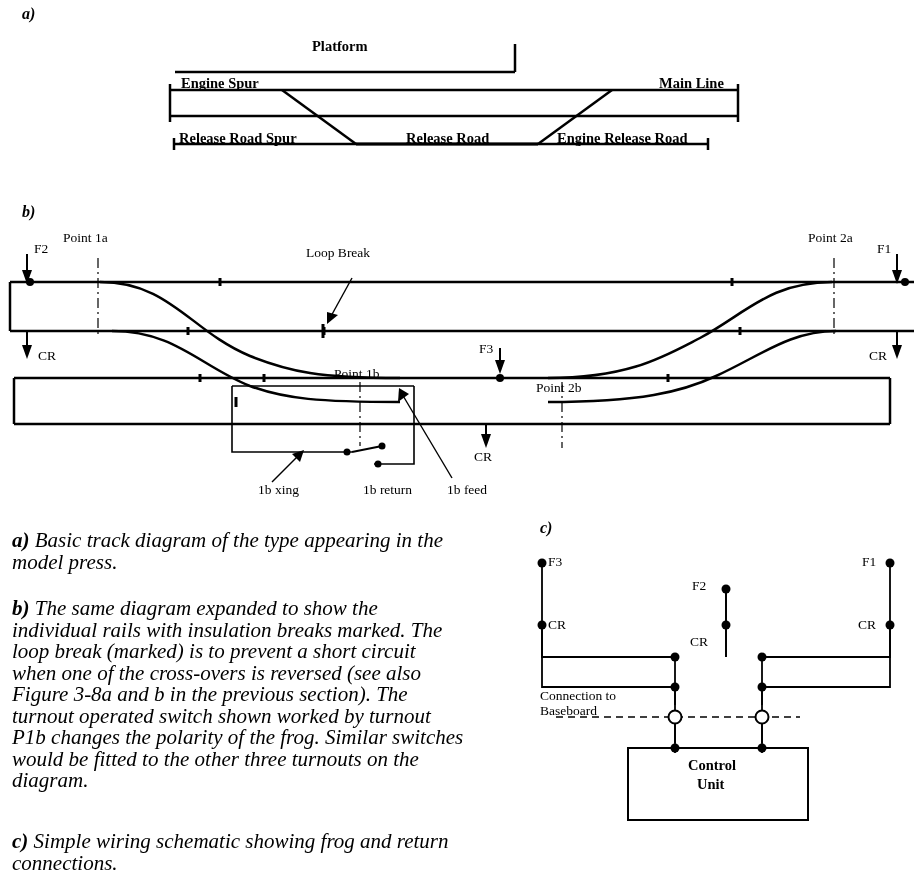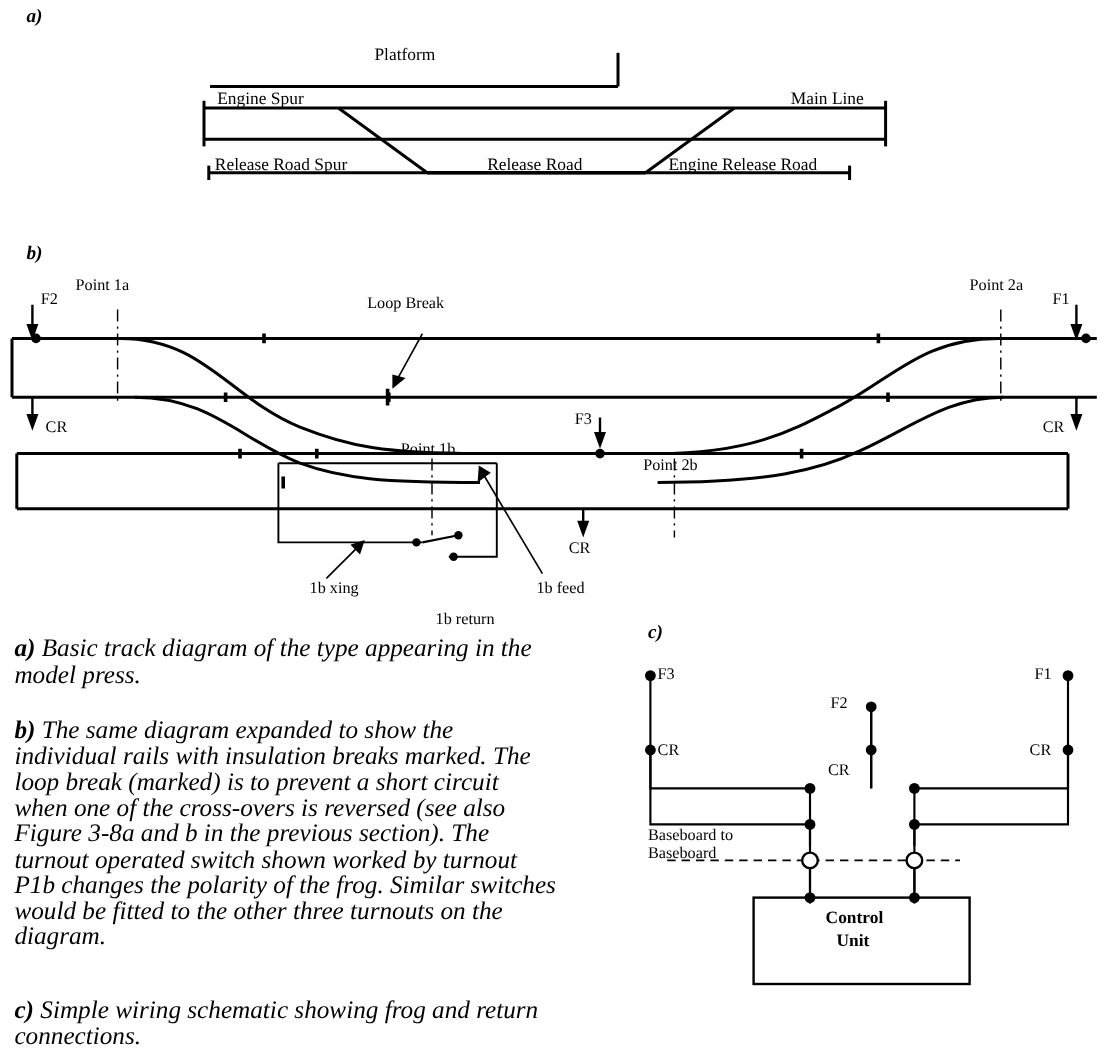--- a/index.html
+++ b/index.html
@@ -26,20 +26,21 @@
     font-family: "Liberation Serif", serif;
     font-style: italic;
     font-weight: bold;
     font-size: 16px;
   }
   .lbl {
     position: absolute;
     font-family: "Liberation Serif", serif;
     font-size: 14.5px;
     white-space: nowrap;
+    font-weight: bold;
   }
   .lbl-sm {
     position: absolute;
     font-family: "Liberation Serif", serif;
     font-size: 13.5px;
     white-space: nowrap;
   }
   .caption {
     position: absolute;
     font-family: "Liberation Serif", serif;
@@ -180,21 +181,21 @@
   <div class="lbl-sm" style="left:63px; top:230px;">Point 1a</div>
   <div class="lbl-sm" style="left:808px; top:230px;">Point 2a</div>
   <div class="lbl-sm" style="left:306px; top:245px;">Loop Break</div>
   <div class="lbl-sm" style="left:38px; top:348px;">CR</div>
   <div class="lbl-sm" style="left:869px; top:348px;">CR</div>
   <div class="lbl-sm" style="left:479px; top:341px;">F3</div>
   <div class="lbl-sm" style="left:334px; top:366px;">Point 1b</div>
   <div class="lbl-sm" style="left:536px; top:380px;">Point 2b</div>
   <div class="lbl-sm" style="left:474px; top:449px;">CR</div>
   <div class="lbl-sm" style="left:234px; top:482px;margin-left:24px;">1b xing</div>
-  <div class="lbl-sm" style="left:363px; top:508px;">1b return</div>
+  <div class="lbl-sm" style="left:363px; top:482px;">1b return</div>
   <div class="lbl-sm" style="left:447px; top:482px;">1b feed</div>
 
   <div class="fig-label" style="left:540px; top:519px;">c)</div>
 
   <div class="svg-holder" style="left:530px; top:545px;">
     <svg width="390" height="290" viewBox="0 0 390 290">
 
       <circle cx="12" cy="18" r="4.5" fill="#000"></circle>
       <path d="M 12 18 L 12 112 L 145 112" fill="none" stroke="#000" stroke-width="1.8"></path>
 
@@ -244,21 +245,21 @@
       <path d="M 196 44 L 196 112" fill="none" stroke="#000" stroke-width="1.8"></path>
     </svg>
   </div>
 
   <div class="lbl-sm" style="left:548px; top:554px;">F3</div>
   <div class="lbl-sm" style="left:692px; top:578px;">F2</div>
   <div class="lbl-sm" style="left:862px; top:554px;">F1</div>
   <div class="lbl-sm" style="left:548px; top:617px;">CR</div>
   <div class="lbl-sm" style="left:690px; top:634px;">CR</div>
   <div class="lbl-sm" style="left:858px; top:617px;">CR</div>
-  <div class="lbl-sm" style="left:540px; top:688px;">Baseboard to</div>
+  <div class="lbl-sm" style="left:540px; top:688px;">Connection to</div>
   <div class="lbl-sm" style="left:540px; top:703px;text-align:right;">Baseboard</div>
   <div class="lbl" style="left:688px; top:757px; font-weight:bold;">Control</div>
   <div class="lbl" style="left:697px; top:776px; font-weight:bold;">Unit</div>
 
   <div class="caption" style="left:12px; top:530px; width:450px;">
     <span class="tag">a)</span>
     <span>Basic track diagram of the type appearing in the model press.</span>
   </div>
 
   <div class="caption" style="left:12px; top:598px; width:452px;">

